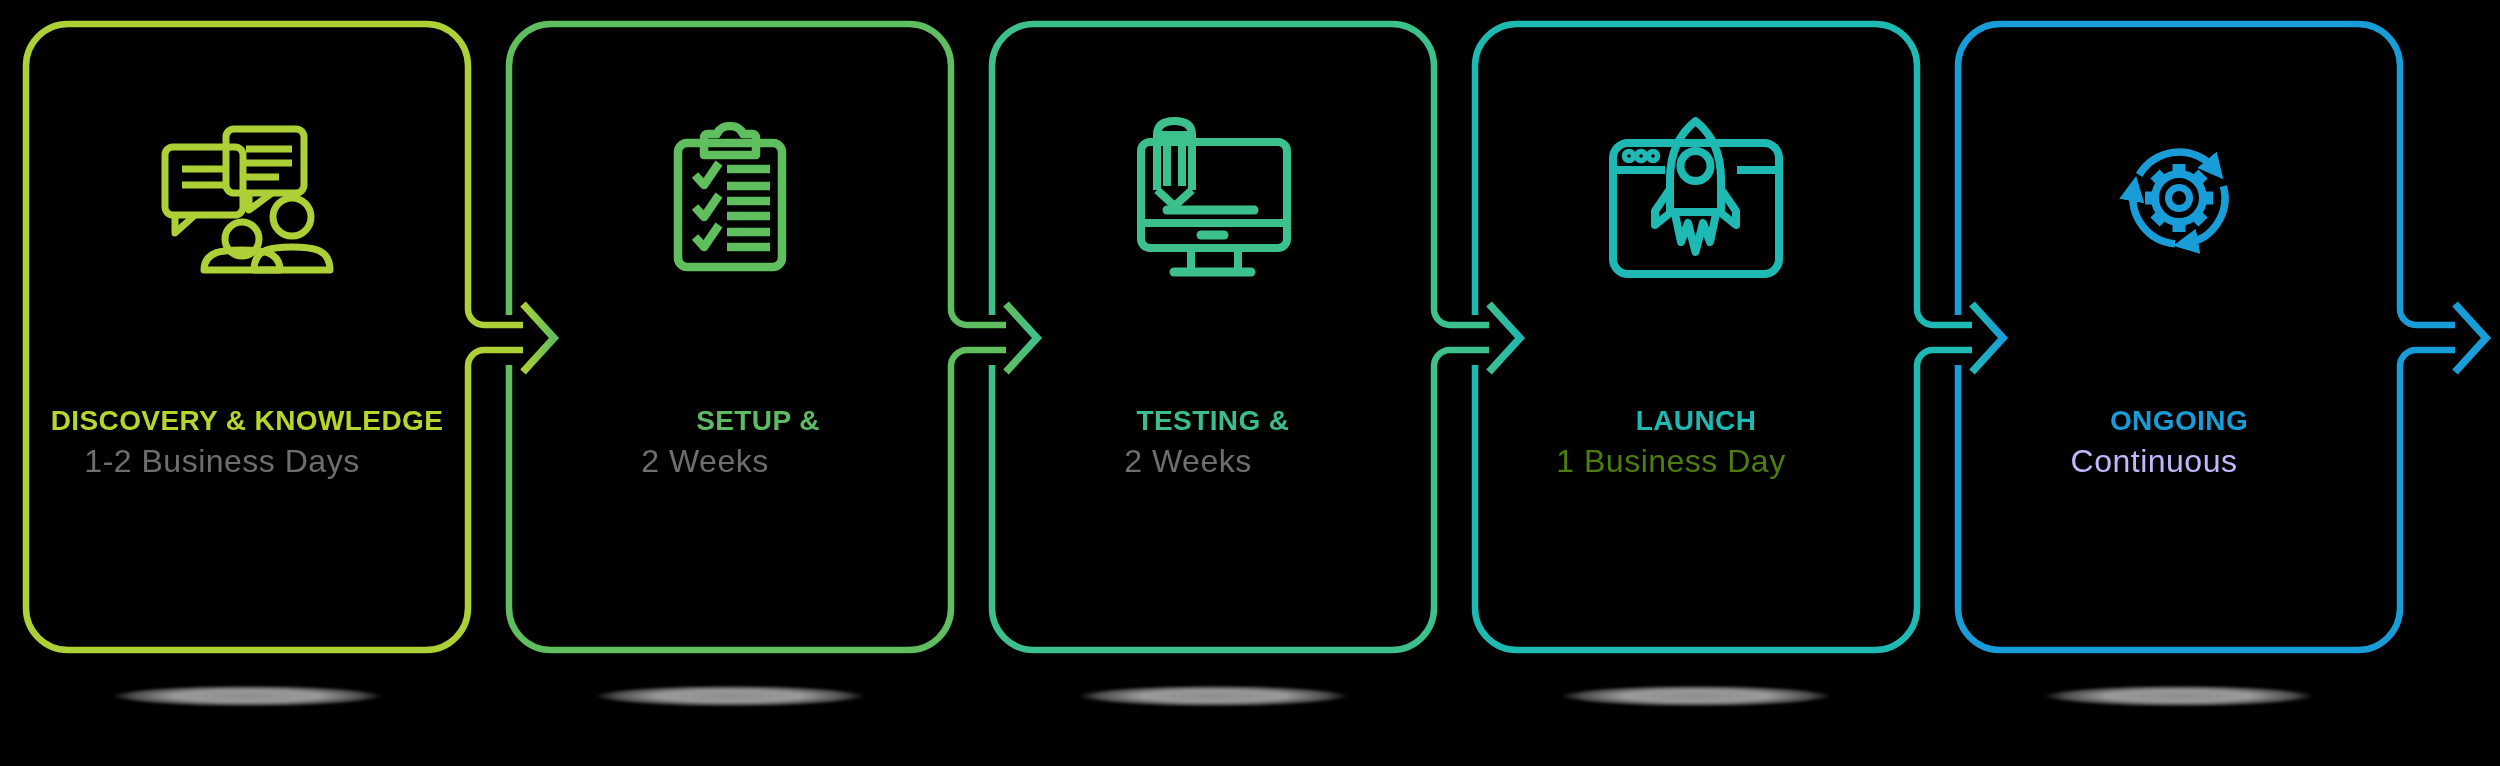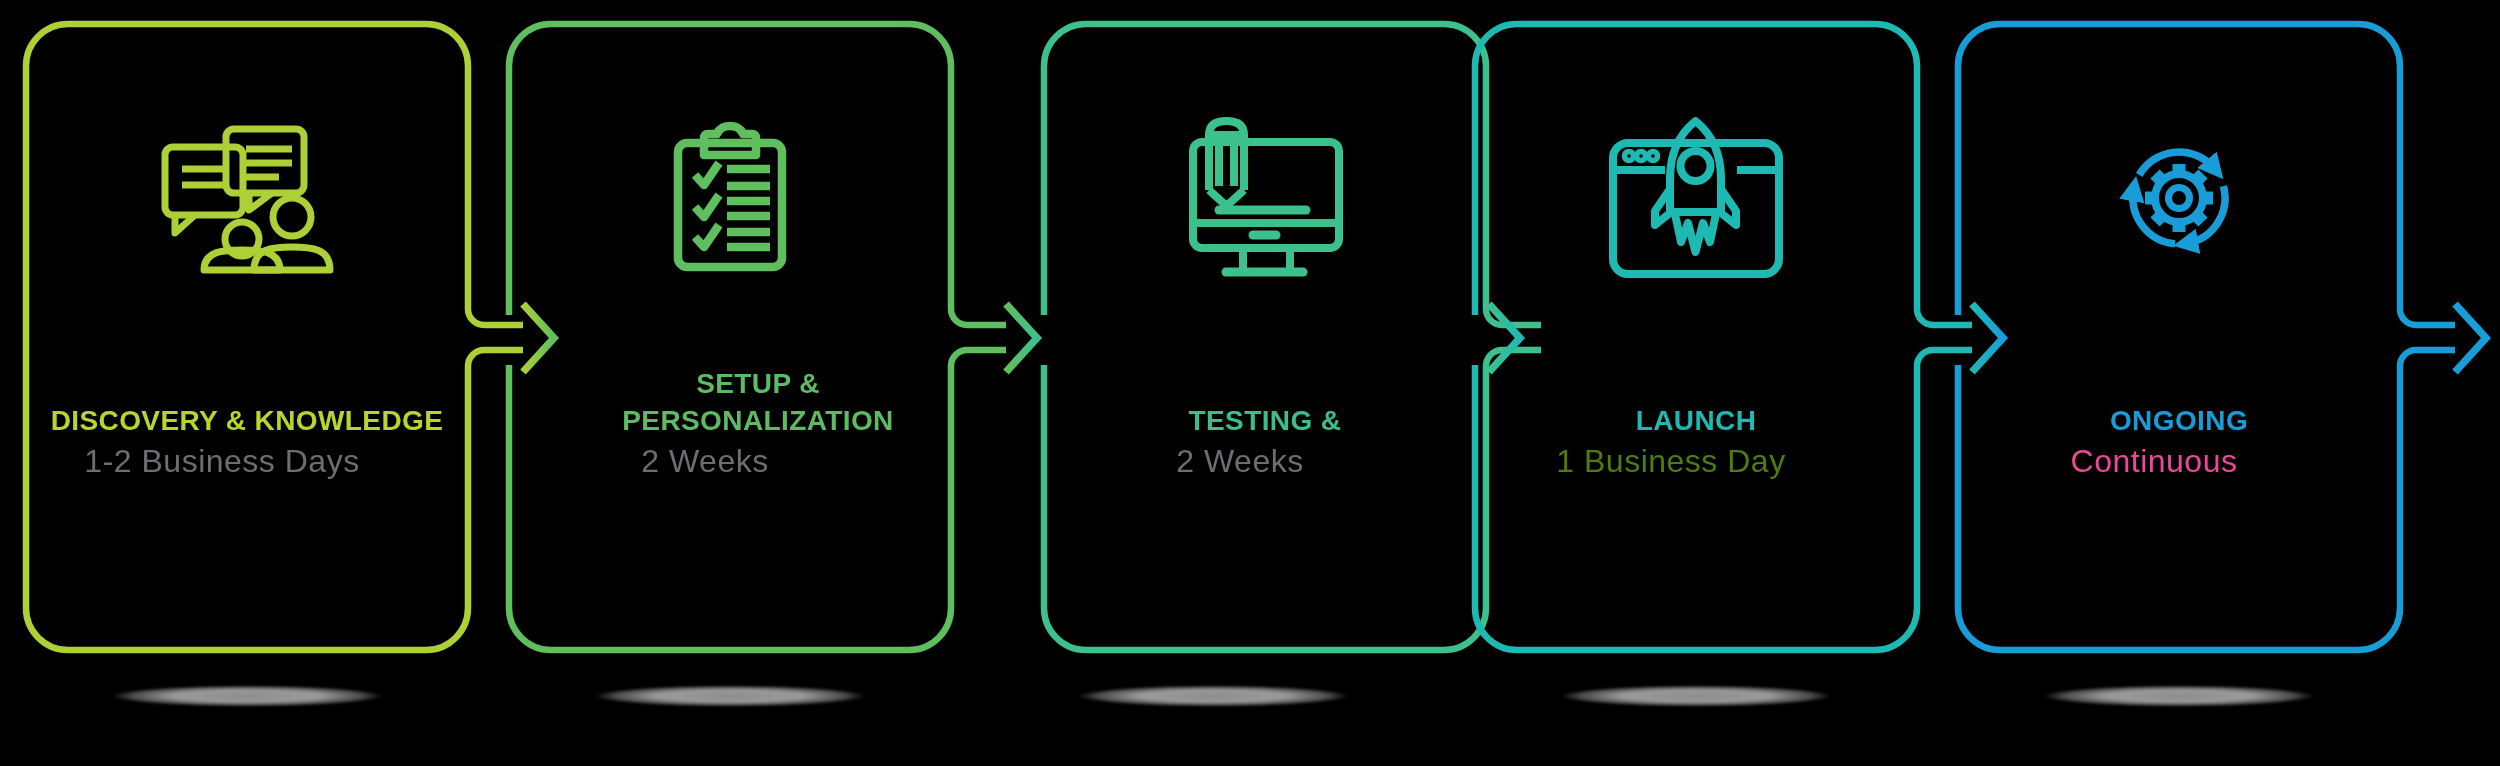--- a/index.html
+++ b/index.html
@@ -85,26 +85,25 @@
           <line x1="53" y1="61" x2="96" y2="61"></line>
           <line x1="53" y1="76" x2="96" y2="76"></line>
           <line x1="53" y1="91" x2="96" y2="91"></line>
           <line x1="53" y1="107" x2="96" y2="107"></line>
           <line x1="53" y1="122" x2="96" y2="122"></line>
         </g>
       </svg>
     </div>
     <div class="title" style="color: rgb(93, 188, 99); padding-left: 28px;">
       <div>SETUP &amp;</div>
-      <div>PERSONALIZATION</div>
     </div>
     <div class="duration" style="color: rgb(109, 110, 113);">2 Weeks</div>
   </section>
 
-  <section class="card" style="left:1040px">
+  <section class="card" style="left:988px">
     <svg class="border-svg" width="512" height="656" viewBox="0 0 512 656">
       <path fill="none" stroke-width="6.5" d="M 46 4 H 404 A 42 42 0 0 1 446 46 V 289 A 16 16 0 0 0 462 305 H 501
            M 501 330 H 462 A 16 16 0 0 0 446 346 V 588 A 42 42 0 0 1 404 630 H 46 A 42 42 0 0 1 4 588 V 345
            M 4 295 V 46 A 42 42 0 0 1 46 4" stroke="#3cc18d"></path>
     </svg>
     <div class="icon-band">
       <svg width="152" height="156" viewBox="0 0 152 156">
         <g fill="none" stroke-width="8" stroke-linejoin="round" stroke="#3cc18d">
           <rect x="4" y="22" width="146" height="106" rx="9"></rect>
           <line x1="4" y1="103" x2="150" y2="103"></line>
@@ -185,21 +184,21 @@
           </g>
           <path d="M25.2 42 A 46 46 0 0 1 100.2 35.4" marker-end="url(#ah)"></path>
           <path d="M61 110.8 A 46 46 0 0 1 19.7 57" marker-end="url(#ah)"></path>
           <path d="M109.4 53.1 A 46 46 0 0 1 73 110.3" marker-end="url(#ah)"></path>
         </g>
       </svg>
     </div>
     <div class="title" style="color: rgb(24, 157, 217);">
       <div>ONGOING</div>
     </div>
-    <div class="duration" style="color: #ec4899;">Continuous</div>
+    <div class="duration" style="color: #c4b5fd;">Continuous</div>
   </section>
 
   <svg class="chev" style="left:520px" width="44" height="78" viewBox="0 0 44 78">
     <defs>
         <linearGradient id="g12" x1="0" y1="0" x2="1" y2="0">
       <stop offset="0" stop-color="#acd036"></stop>
       <stop offset="1" stop-color="#5fbe5d"></stop>
     </linearGradient>
       </defs>
     <polyline points="3,4 34,38 3,72" fill="none" stroke="url(#g12)" stroke-width="7.5"></polyline>

